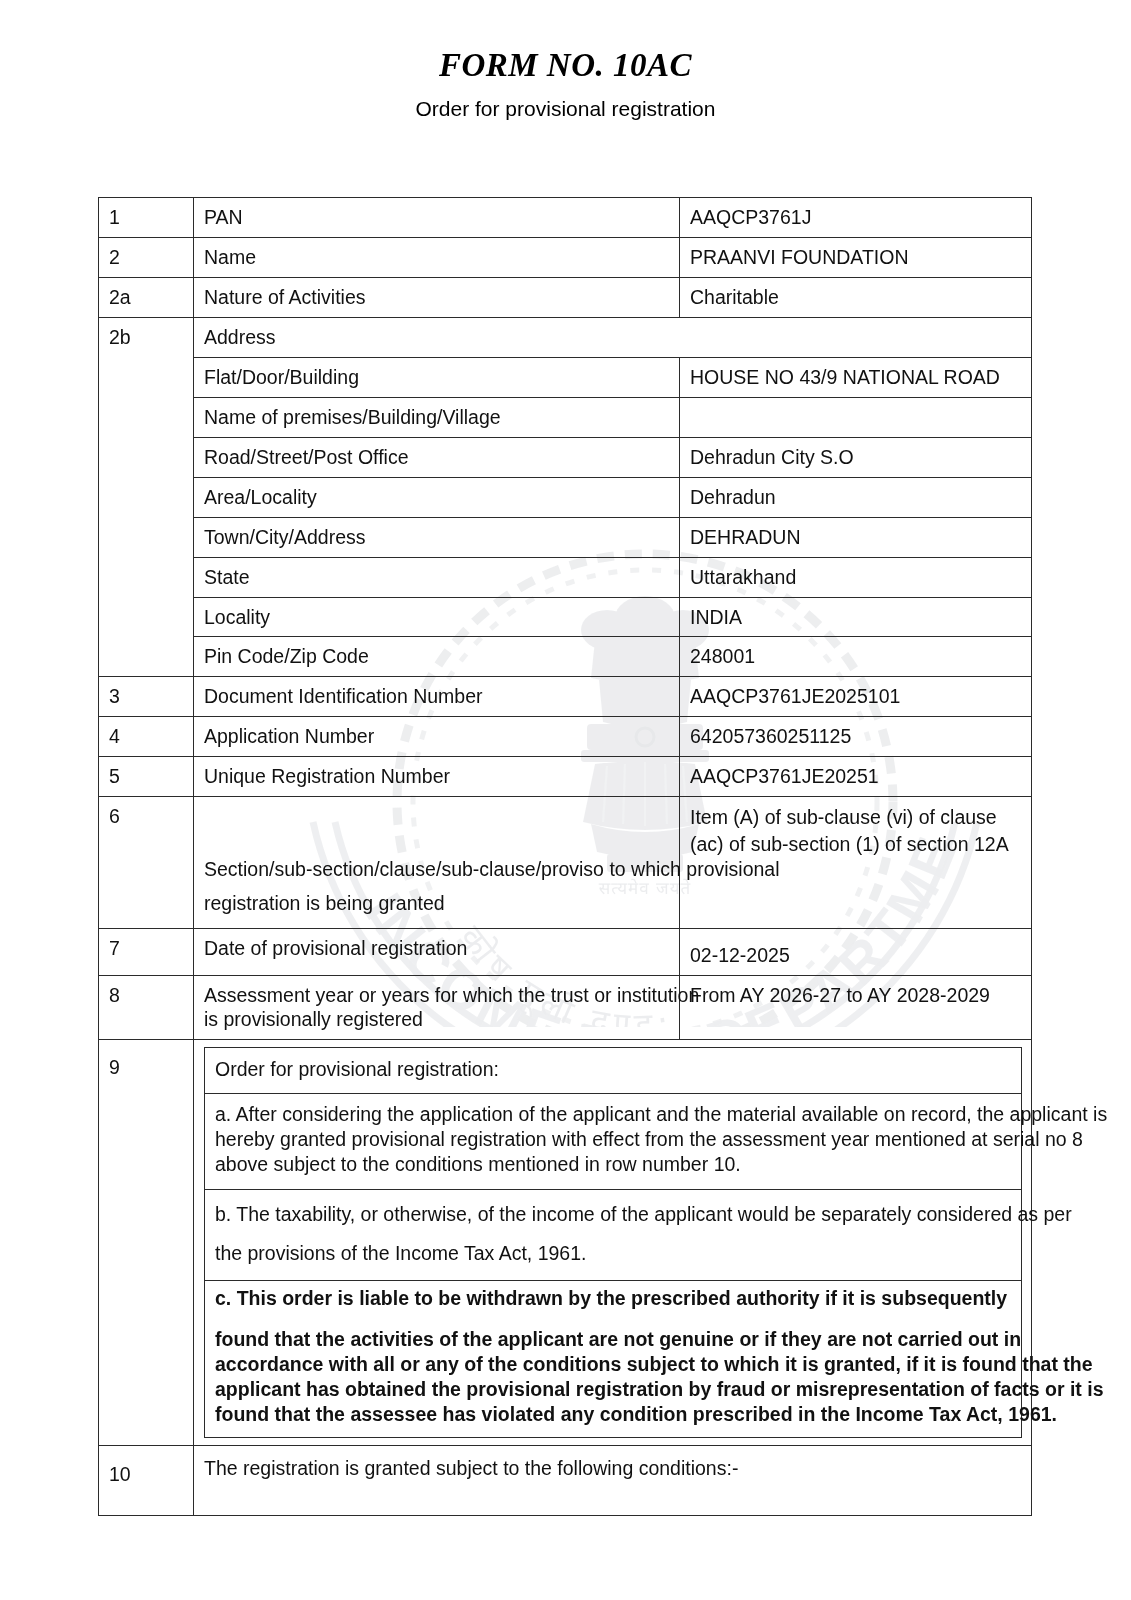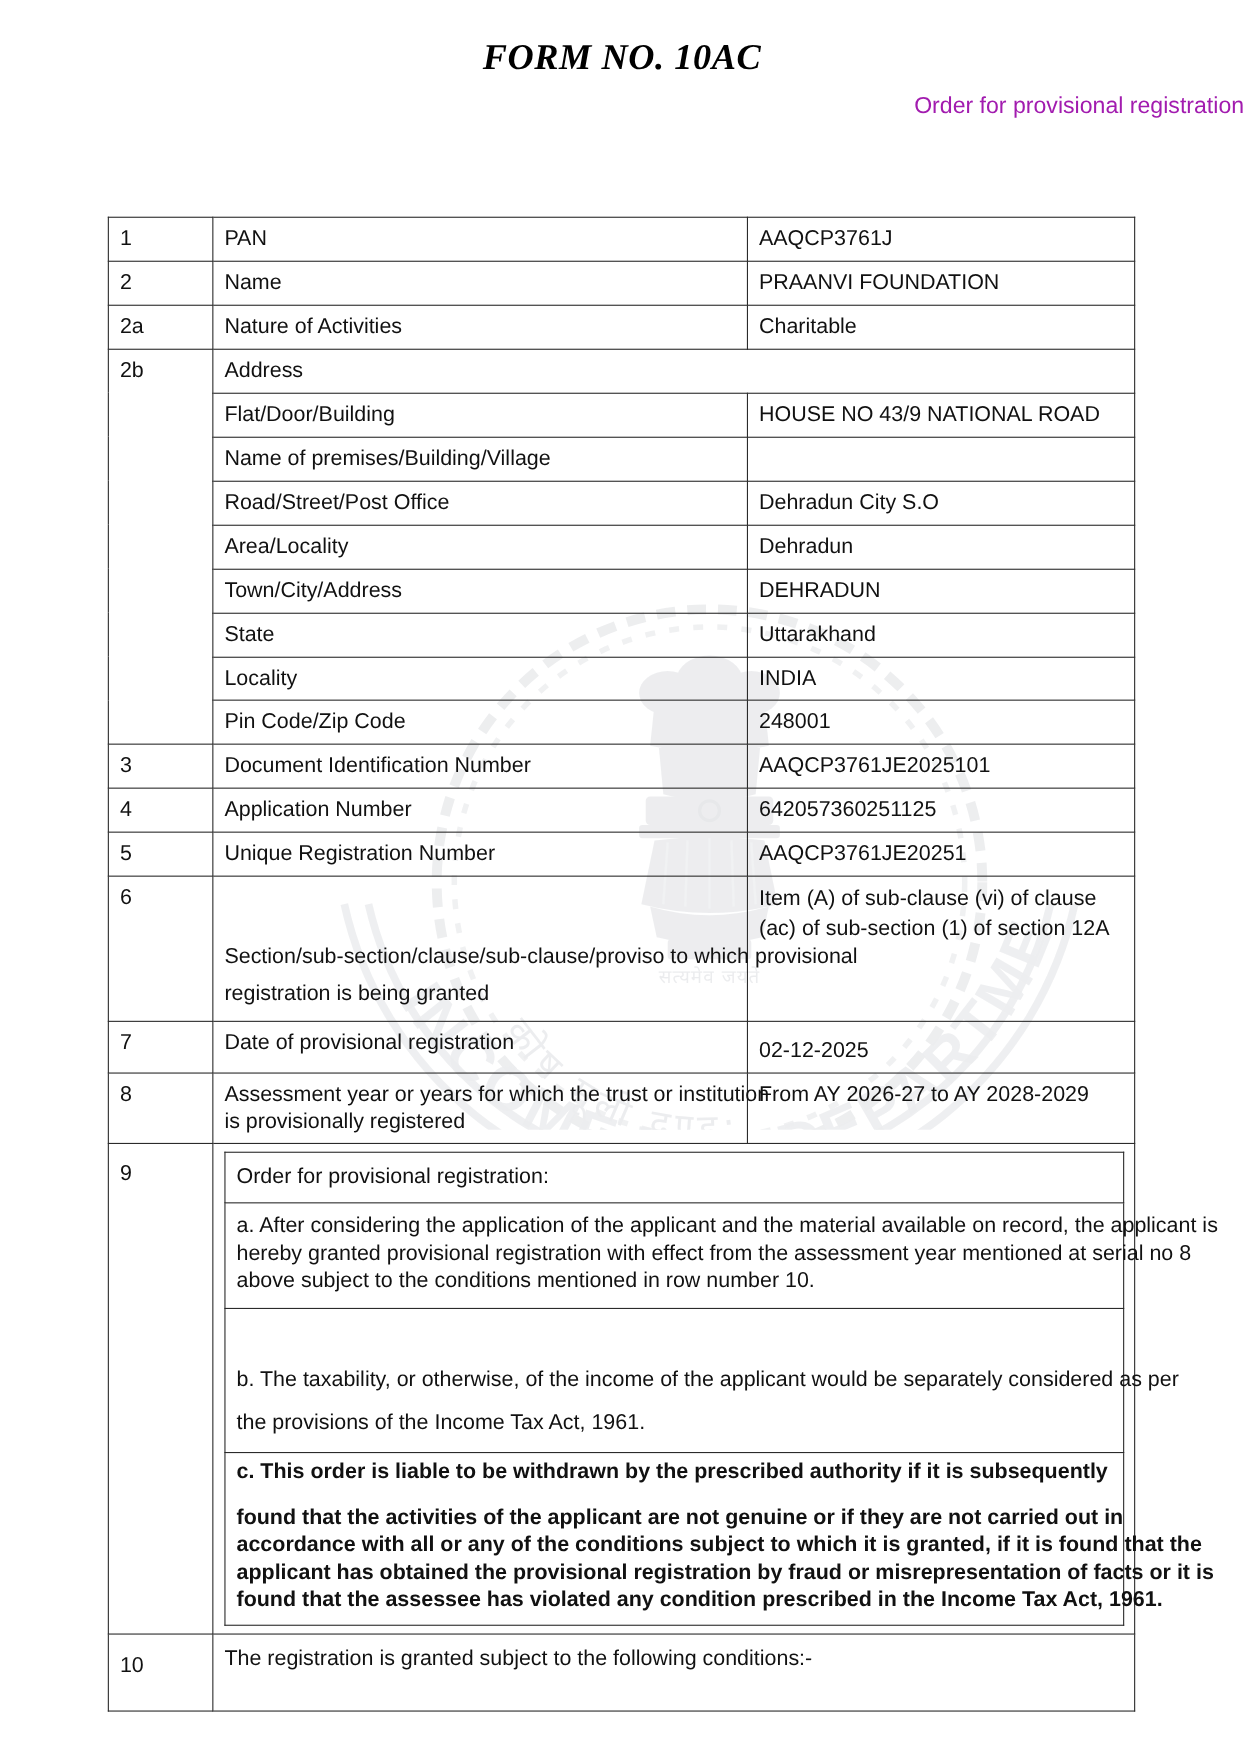--- a/index.html
+++ b/index.html
@@ -34,34 +34,33 @@
     position: relative;
     z-index: 2;
     text-align: center;
   }
   #form-title {
     font-family: "Liberation Serif", "DejaVu Serif", serif;
     font-weight: bold;
     font-style: italic;
     font-size: 33px;
     letter-spacing: 0.5px;
-    margin: 0;
+    margin: 12px;
     padding-top: 35px;
     color: #000;
   }
   #subtitle-rule {
     font-size: 21px;
     margin-top: 36px;
     color: #1a1a1a;
   }
   #subtitle-order {
     font-size: 21px;
     margin-top: 13px;
-    color: #a21caf;
-    text-align: right;
+    color: #000000;
   }
 
   
   #form-table {
     position: absolute;
     left: 98px;
     top: 197px;
     width: 933px;
     border-collapse: collapse;
     table-layout: fixed;
@@ -91,21 +90,21 @@
   }
 
   
   .sn-span { vertical-align: top; }
 
   
   .full { }
 
   
   .para { line-height: 1.28; }
-  .para-loose { line-height: 2.0; margin-top: 40px; }
+  .para-loose { line-height: 2.0; }
   .para-c-head { line-height: 1.28; }
 
   
   .nested {
     width: 100%;
     border-collapse: collapse;
     table-layout: fixed;
   }
   .nested td {
     border: 1px solid #2b2b2b;

